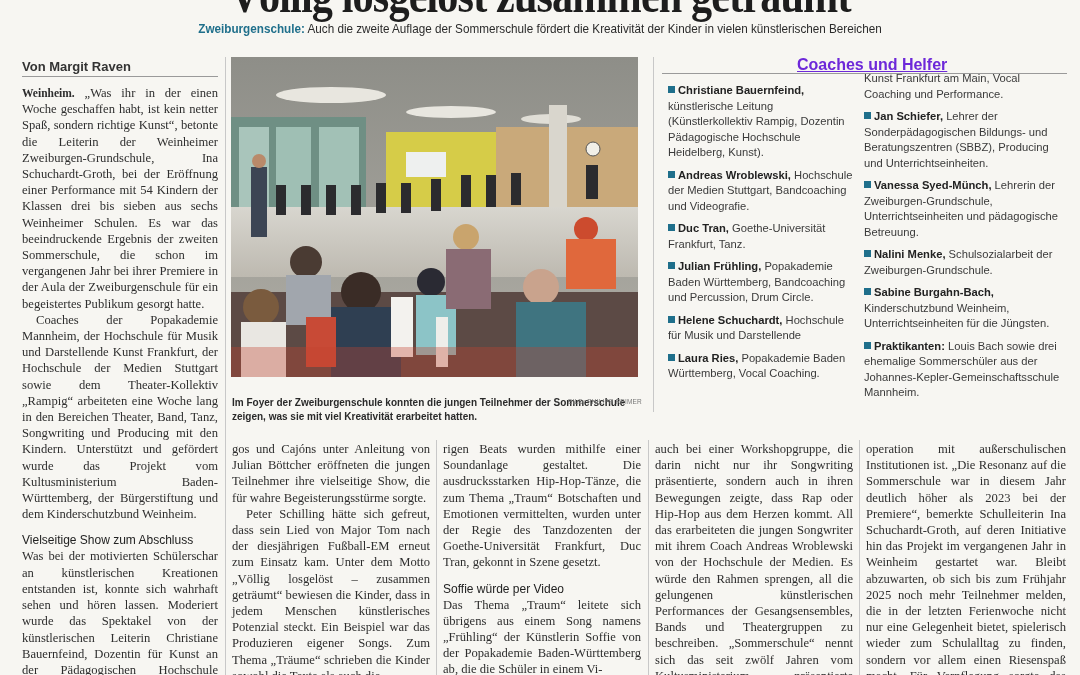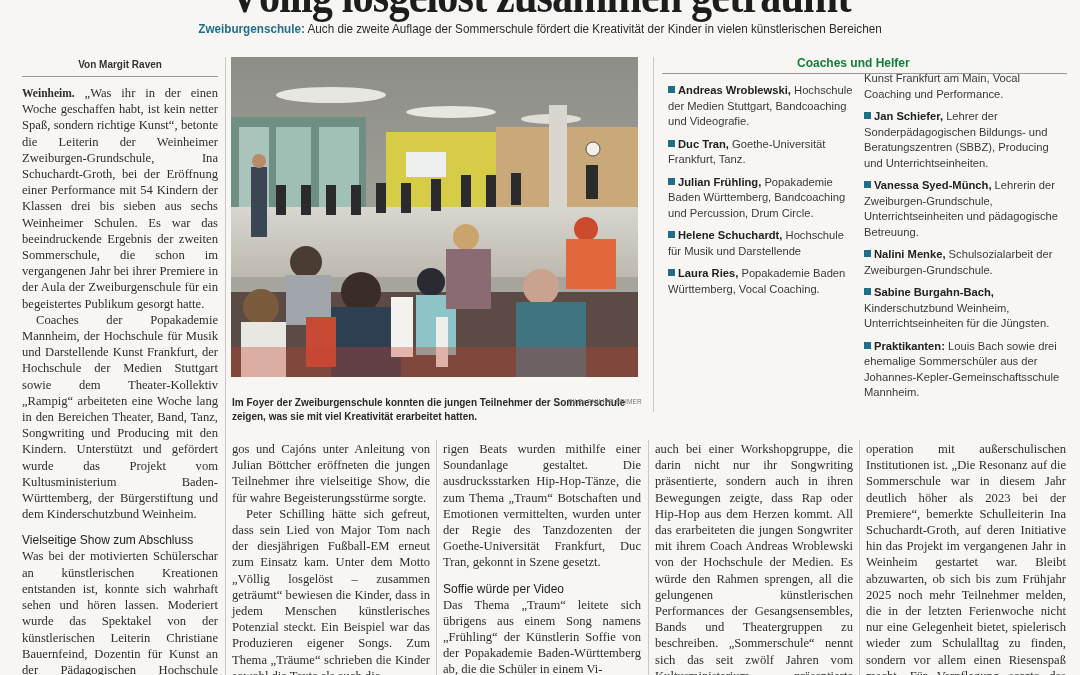--- a/index.html
+++ b/index.html
@@ -13,22 +13,22 @@
     font-family:"Liberation Serif", serif; font-weight:bold; font-size:48px;
     letter-spacing:-1px; color:#1d1d1d; line-height:60px; transform:scaleX(0.88);
   }
   .subline {
     position:absolute; left:0; top:21px; width:1080px; text-align:center;
     font-family:"Liberation Sans", sans-serif; font-size:13px; color:#2b2b2b;
     transform:scaleX(0.9);
   }
   .subline .kicker { color:#1f6f8b; font-weight:bold; }
   .byline {
-    position:absolute; left:22px; top:59px; width:196px; text-align:center;
-    font-family:"Liberation Sans", sans-serif; font-weight:bold; font-size:10px; color:#333;
+    position:absolute; left:22px; top:59px; width:196px; text-align:left;
+    font-family:"Liberation Sans", sans-serif; font-weight:bold; font-size:13px; color:#333;
   }
   .rule { position:absolute; height:1px; background:#9a9a9a; }
   .col {
     position:absolute; font-size:12.6px; line-height:16.2px; text-align:justify;
     hyphens:manual; color:#2e2e2e;
   }
   .col p { margin:0; text-indent:0; }
   .col p.ind { text-indent:14px; }
   .col .lead { font-family:Liberation Serif, serif; font-weight:bold; font-size:11.5px; }
   .col h3 {
@@ -43,21 +43,21 @@
     position:absolute; left:232px; top:396px; width:406px;
     font-family:"Liberation Sans", sans-serif; font-size:10px; line-height:14px;
     font-weight:bold; color:#2a2a2a;
   }
   .credit {
     position:absolute; left:568px; top:398px; font-family:"Liberation Sans", sans-serif;
     font-size:6.5px; color:#777; letter-spacing:0.2px;
   }
   .box-title {
     position:absolute; left:797px; top:56px; font-family:"Liberation Sans", sans-serif;
-    font-weight:bold; font-size:12px; color:#15803d;
+    font-weight:bold; font-size:16px; color:#6d28d9;text-decoration:underline;
   }
   .box-col {
     position:absolute; font-family:"Liberation Sans", sans-serif; font-size:11.2px;
     line-height:15.5px; color:#3a3a3a;
   }
   .entry { margin:0 0 7px 0; }
   .entry .sq {
     display:inline-block; width:7px; height:7px; background:#1f6f8b; margin-right:3px;
     vertical-align:1px;
   }
@@ -166,20 +166,21 @@
 
 <div class="col" style="left:866px;top:441px;width:200px;">
   <p>operation mit außerschulischen Institutionen ist. „Die Resonanz auf die Sommerschule war in diesem Jahr deutlich höher als 2023 bei der Premiere“, bemerkte Schulleiterin Ina Schuchardt-Groth, auf deren Initiative hin das Projekt im vergangenen Jahr in Weinheim gestartet war. Bleibt abzuwarten, ob sich bis zum Frühjahr 2025 noch mehr Teilnehmer melden, die in der letzten Ferienwoche nicht nur eine Gelegenheit bietet, spielerisch wieder zum Schulalltag zu finden, sondern vor allem einen Riesenspaß macht. Für Verpflegung sorgte das Ristoran-</p>
 </div>
 
 <div class="vline" style="left:653px;top:57px;height:355px;"></div>
 <div class="box-title">Coaches und Helfer</div>
 <div class="rule" style="left:662px;top:73px;width:405px;"></div>
 
 <div class="box-col" style="left:668px;top:83px;width:188px;">
+  <div class="entry"><span class="sq"></span><span class="nm">Christiane Bauernfeind,</span><span> künstlerische Leitung (Künstlerkollektiv Rampig, Dozentin Pädagogische Hochschule Heidelberg, Kunst).</span></div>
   <div class="entry"><span class="sq"></span><span class="nm">Andreas Wroblewski,</span><span> Hochschule der Medien Stuttgart, Bandcoaching und Videografie.</span></div>
   <div class="entry"><span class="sq"></span><span class="nm">Duc Tran,</span><span> Goethe-Universität Frankfurt, Tanz.</span></div>
   <div class="entry"><span class="sq"></span><span class="nm">Julian Frühling,</span><span> Popakademie Baden Württemberg, Bandcoaching und Percussion, Drum Circle.</span></div>
   <div class="entry"><span class="sq"></span><span class="nm">Helene Schuchardt,</span><span> Hochschule für Musik und Darstellende</span></div>
   <div class="entry"><span class="sq"></span><span class="nm">Laura Ries,</span><span> Popakademie Baden Württemberg, Vocal Coaching.</span></div>
 </div>
 
 <div class="box-col" style="left:864px;top:71px;width:200px;">
   <div class="entry">Kunst Frankfurt am Main, Vocal Coaching und Performance.</div>
   <div class="entry"><span class="sq"></span><span class="nm">Jan Schiefer,</span><span> Lehrer der Sonderpädagogischen Bildungs- und Beratungszentren (SBBZ), Producing und Unterrichtseinheiten.</span></div>

